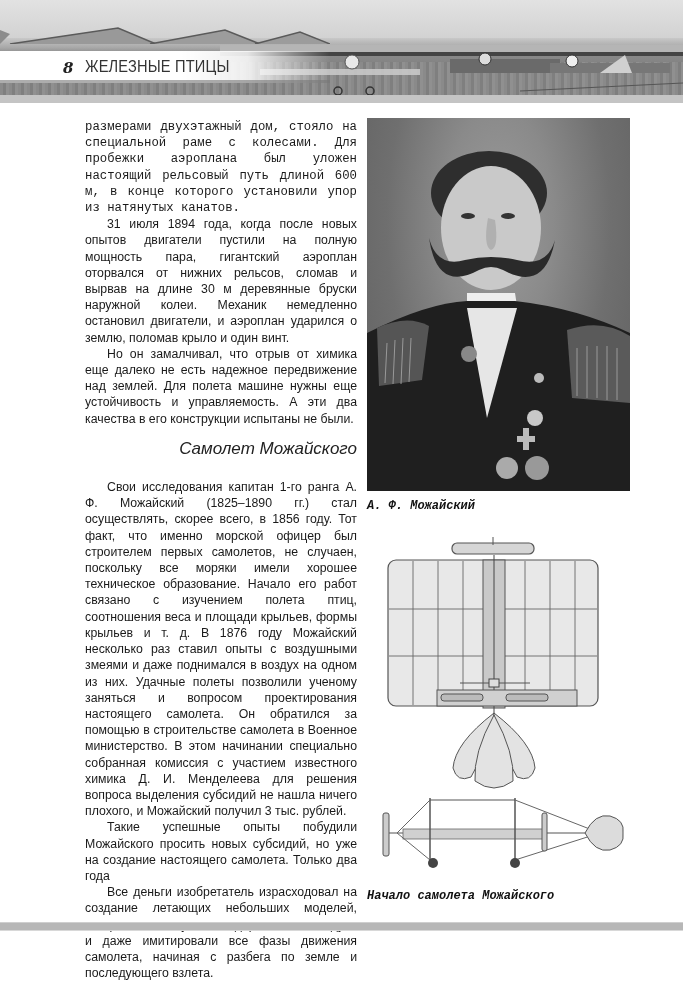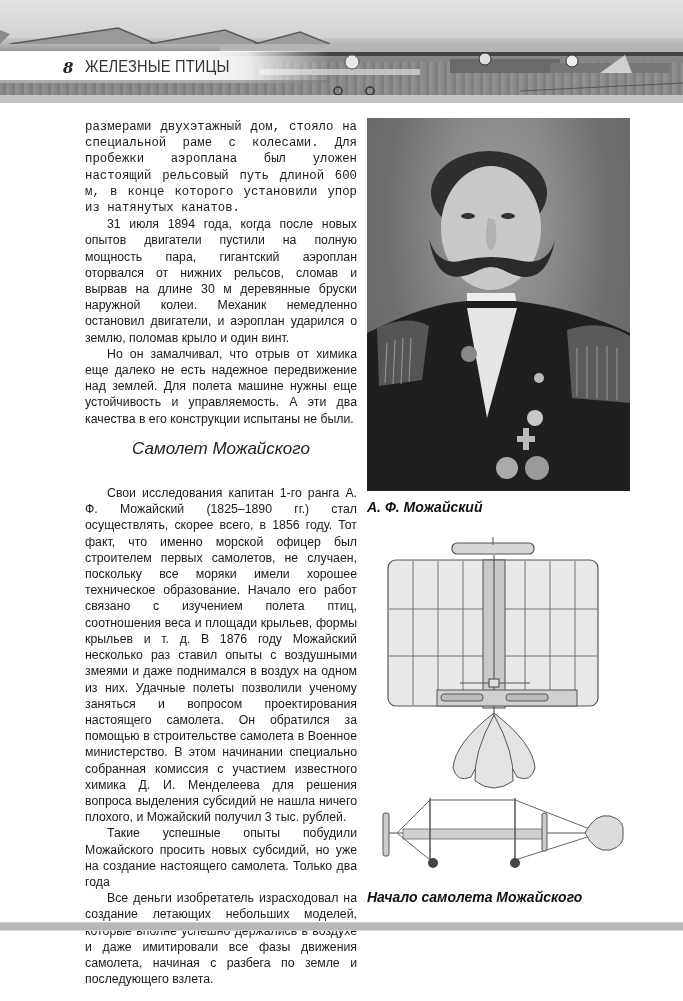--- a/index.html
+++ b/index.html
@@ -40,31 +40,31 @@
     .column {
       position:absolute; left:85px; top:119px; width:272px;
       font-family: "Liberation Sans", sans-serif; font-size:12.3px; line-height:16.2px;
       color:#1a1a1a; text-align: justify;
     }
     .column p { margin:0; }
     .column p.indent { text-indent: 22px; }
     .column p.noindent { text-indent: 0; font-family: Liberation Mono, monospace; }
     .section-heading {
       font-family: "Liberation Sans", sans-serif; font-style: italic; font-size:17px;
-      color:#222; margin: 14px 0 28px 0; text-align:center;
+      color:#222; margin: 14px 0 22px 0; text-align:right;
     }
     
     .portrait {
       position:absolute; left:367px; top:118px; width:263px; height:373px;
       background: radial-gradient(ellipse at 50% 28%, #9b9b9b 0%, #8a8a8a 30%, #6f6f6f 60%, #5e5e5e 100%);
       overflow:hidden;
     }
     .caption {
-      position:absolute; font-family: Liberation Sans, sans-serif; font-weight:bold; font-style:italic;
-      font-size:14px; color:#111;
+      position:absolute; font-family: Liberation Mono, monospace; font-weight:bold; font-style:italic;
+      font-size:12px; color:#111;
     }
     
     .diagram { position:absolute; left:375px; top:533px; width:280px; height:335px; }
     
     .footer-band { position:absolute; left:0; top:922px; width:683px; height:7px; background:#b7b7b7; border-top:1px solid #cfcfcf; border-bottom:1px solid #d8d8d8; }
   </style>
 </head>
 <body>
 
 <div class="banner">

